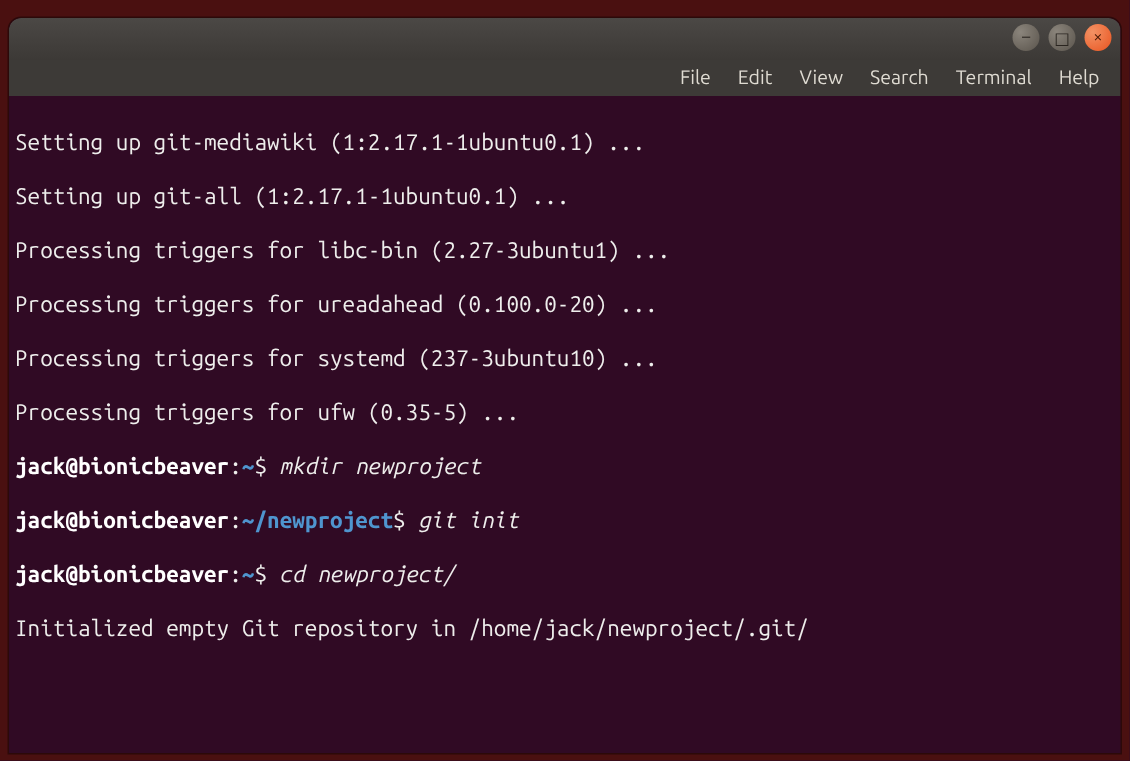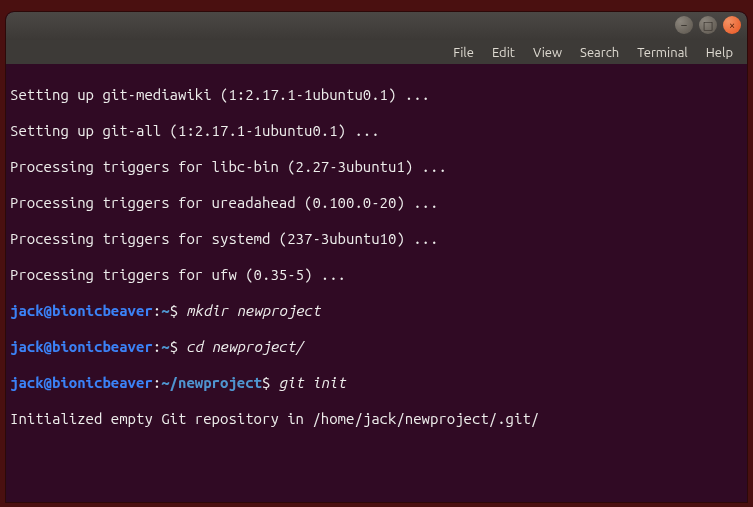--- a/index.html
+++ b/index.html
@@ -75,21 +75,21 @@
     }
     .terminal {
       font-family: "Ubuntu Mono", "DejaVu Sans Mono", monospace;
       font-size: 15px;
       line-height: 18px;
       color: #eeeeec;
       padding: 4px 4px;
       white-space: pre;
       letter-spacing: 0px;
     }
-    .user { color: #3b82f6; font-weight: bold; }
+    .user { color: #ffffff; font-weight: bold; }
     .path { color: #4f95cf; font-weight: bold; }
     .cmd { color: #eeeeec; font-style: italic; }
     .out { color: #eeeeec; }
   </style>
 </head>
 <body>
 
 <div class="window">
   <div class="titlebar">
     <div class="window-controls">
@@ -113,22 +113,22 @@
     <div class="menuitem">Help</div>
   </div>
   <div class="terminal">
 <div class="out">Setting up git-mediawiki (1:2.17.1-1ubuntu0.1) ...</div>
 <div class="out">Setting up git-all (1:2.17.1-1ubuntu0.1) ...</div>
 <div class="out">Processing triggers for libc-bin (2.27-3ubuntu1) ...</div>
 <div class="out">Processing triggers for ureadahead (0.100.0-20) ...</div>
 <div class="out">Processing triggers for systemd (237-3ubuntu10) ...</div>
 <div class="out">Processing triggers for ufw (0.35-5) ...</div>
 <div><span class="user">jack@bionicbeaver</span><span class="out">:</span><span class="path">~</span><span class="out">$</span><span class="cmd"> mkdir newproject</span></div>
+<div><span class="user">jack@bionicbeaver</span><span class="out">:</span><span class="path">~/newproject</span><span class="out">$</span><span class="cmd"> git init</span></div>
 <div><span class="user">jack@bionicbeaver</span><span class="out">:</span><span class="path">~</span><span class="out">$</span><span class="cmd"> cd newproject/</span></div>
-<div><span class="user">jack@bionicbeaver</span><span class="out">:</span><span class="path">~/newproject</span><span class="out">$</span><span class="cmd"> git init</span></div>
 <div class="out">Initialized empty Git repository in /home/jack/newproject/.git/</div>
 
 
 <div class="out"></div>
 
 <div class="out"></div>
 
 
 <div class="out"></div>
 

